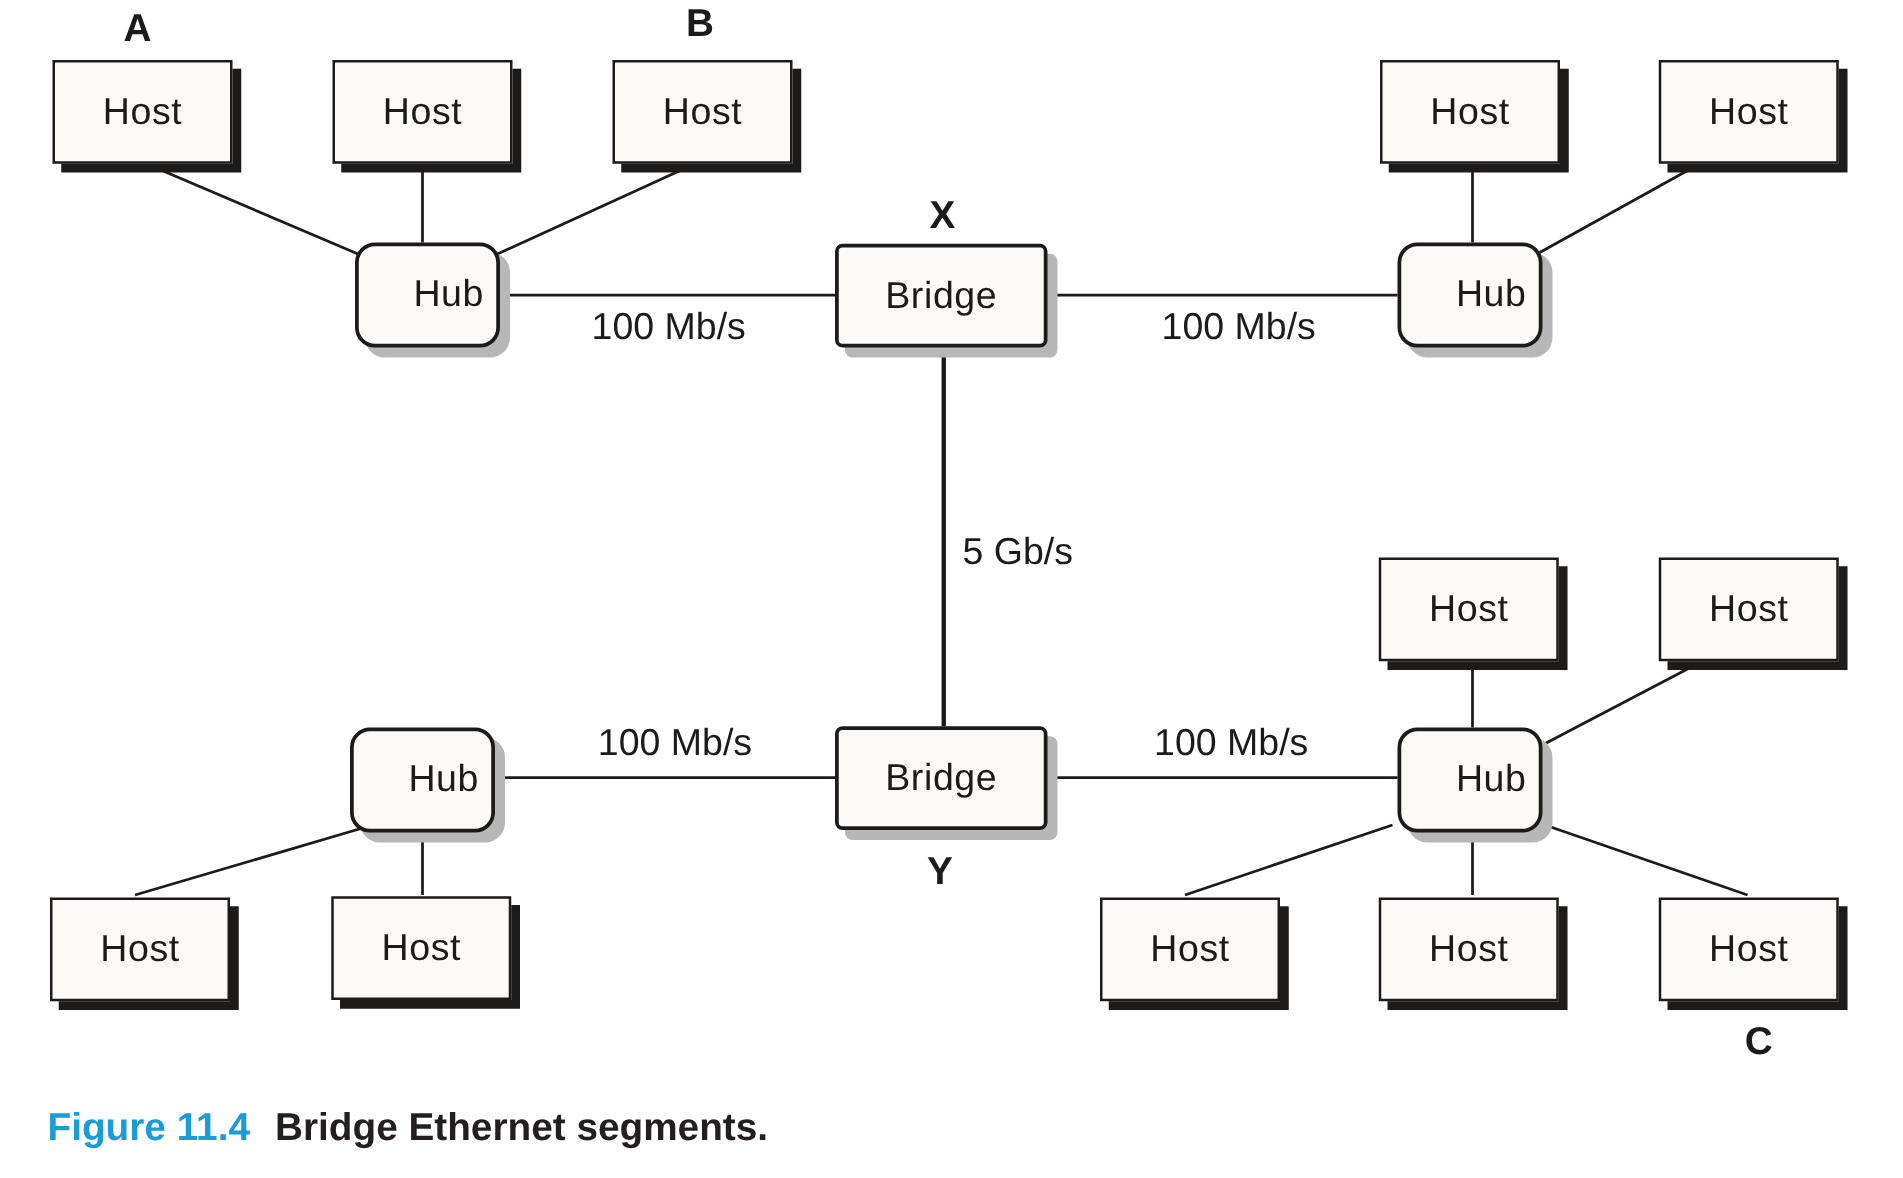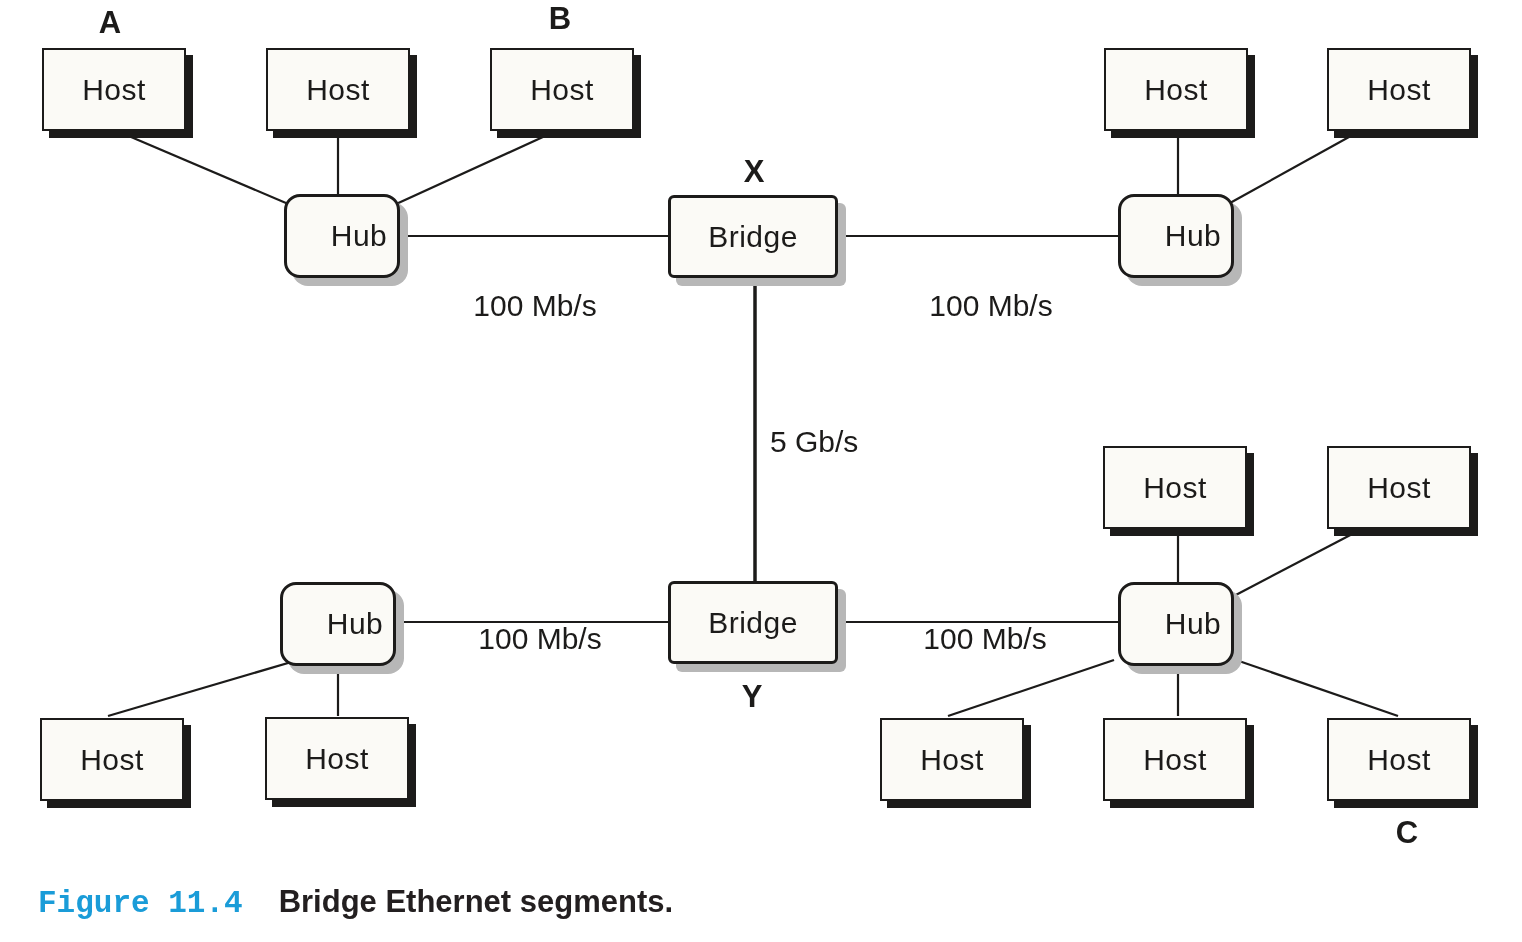--- a/index.html
+++ b/index.html
@@ -66,35 +66,33 @@
   .link-label {
     position: absolute;
     z-index: 3;
     font-size: 30px;
     color: #1c1b1a;
     white-space: nowrap;
   }
   .link-label.centered {
     width: 240px;
     text-align: center;
-    margin-top: 44px;
   }
   .caption {
     position: absolute;
     left: 38px;
     top: 884px;
     z-index: 3;
     font-size: 31px;
     font-weight: bold;
     white-space: nowrap;
   }
   .caption .fig-num {
     color: #1a9cd8;
-    margin-right: 36px;
-    font-family: Liberation Mono, monospace;
+    margin-right: 20px;
   }
   .caption .fig-text {
     color: #231f20;
   }
 </style>
 </head>
 <body>
 
 <div class="stage">
 

